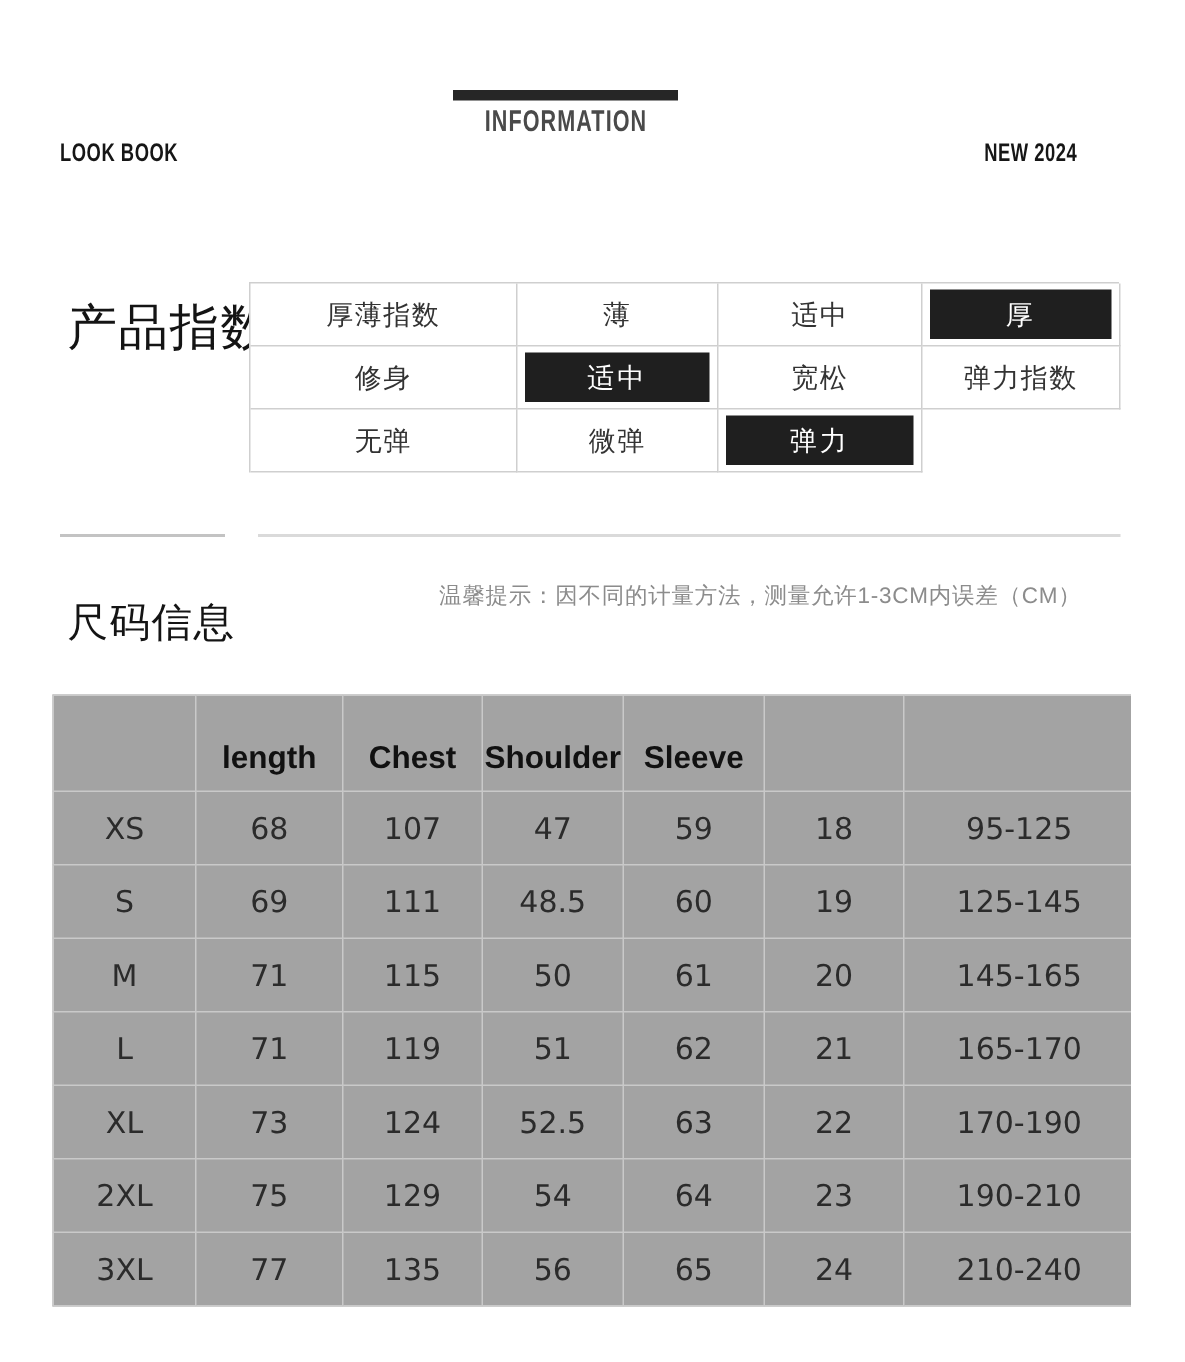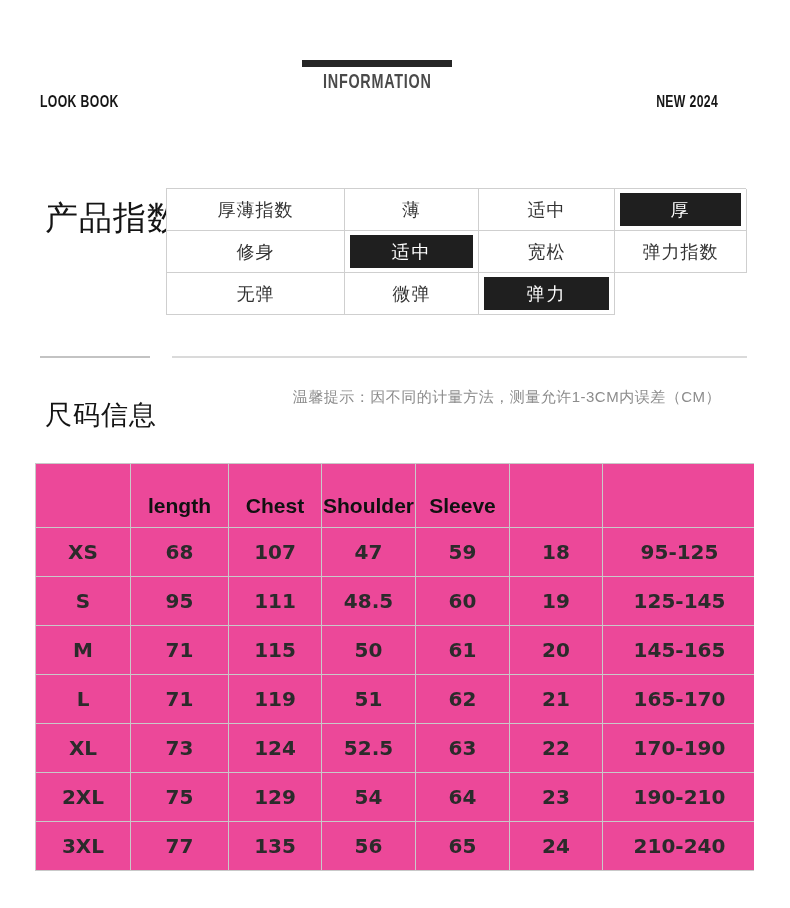--- a/index.html
+++ b/index.html
@@ -64,32 +64,32 @@
     color:#141414; letter-spacing:1px; white-space:nowrap;
   }
   .si-note {
     position:absolute; right:33px; top:388px; font-size:15px; color:#8c8c8c;
     letter-spacing:0.5px; white-space:nowrap;
   }
 
   
   .size-table {
     position:absolute; left:35px; top:463px; width:721px;
-    border-collapse:collapse; table-layout:fixed; background:#ec4899;
+    border-collapse:collapse; table-layout:fixed; background:#a3a3a3;
   }
   .size-table th, .size-table td {
     border:1px solid #c9c9c9; text-align:center; box-sizing:border-box;
     overflow:visible; white-space:nowrap;
   }
   .size-table th {
     height:64px; vertical-align:bottom; padding:0 0 9px 0;
     font-size:21px; font-weight:bold; color:#111111;
   }
   .size-table td {
-    height:49px; font-size:20px; color:#2b2b2b; font-weight:bold;
+    height:49px; font-size:20px; color:#2b2b2b; font-weight:normal;
     font-family:"DejaVu Sans","Liberation Sans",sans-serif;
   }
 </style>
 </head>
 <body>
 
 <div class="page">
 
   <div class="look-book">LOOK BOOK</div>
   <div class="new-tag">NEW 2024</div>
@@ -151,21 +151,21 @@
           <td>XS</td>
           <td>68</td>
           <td>107</td>
           <td>47</td>
           <td>59</td>
           <td>18</td>
           <td>95-125</td>
         </tr>
         <tr>
           <td>S</td>
-          <td>95</td>
+          <td>69</td>
           <td>111</td>
           <td>48.5</td>
           <td>60</td>
           <td>19</td>
           <td>125-145</td>
         </tr>
         <tr>
           <td>M</td>
           <td>71</td>
           <td>115</td>

